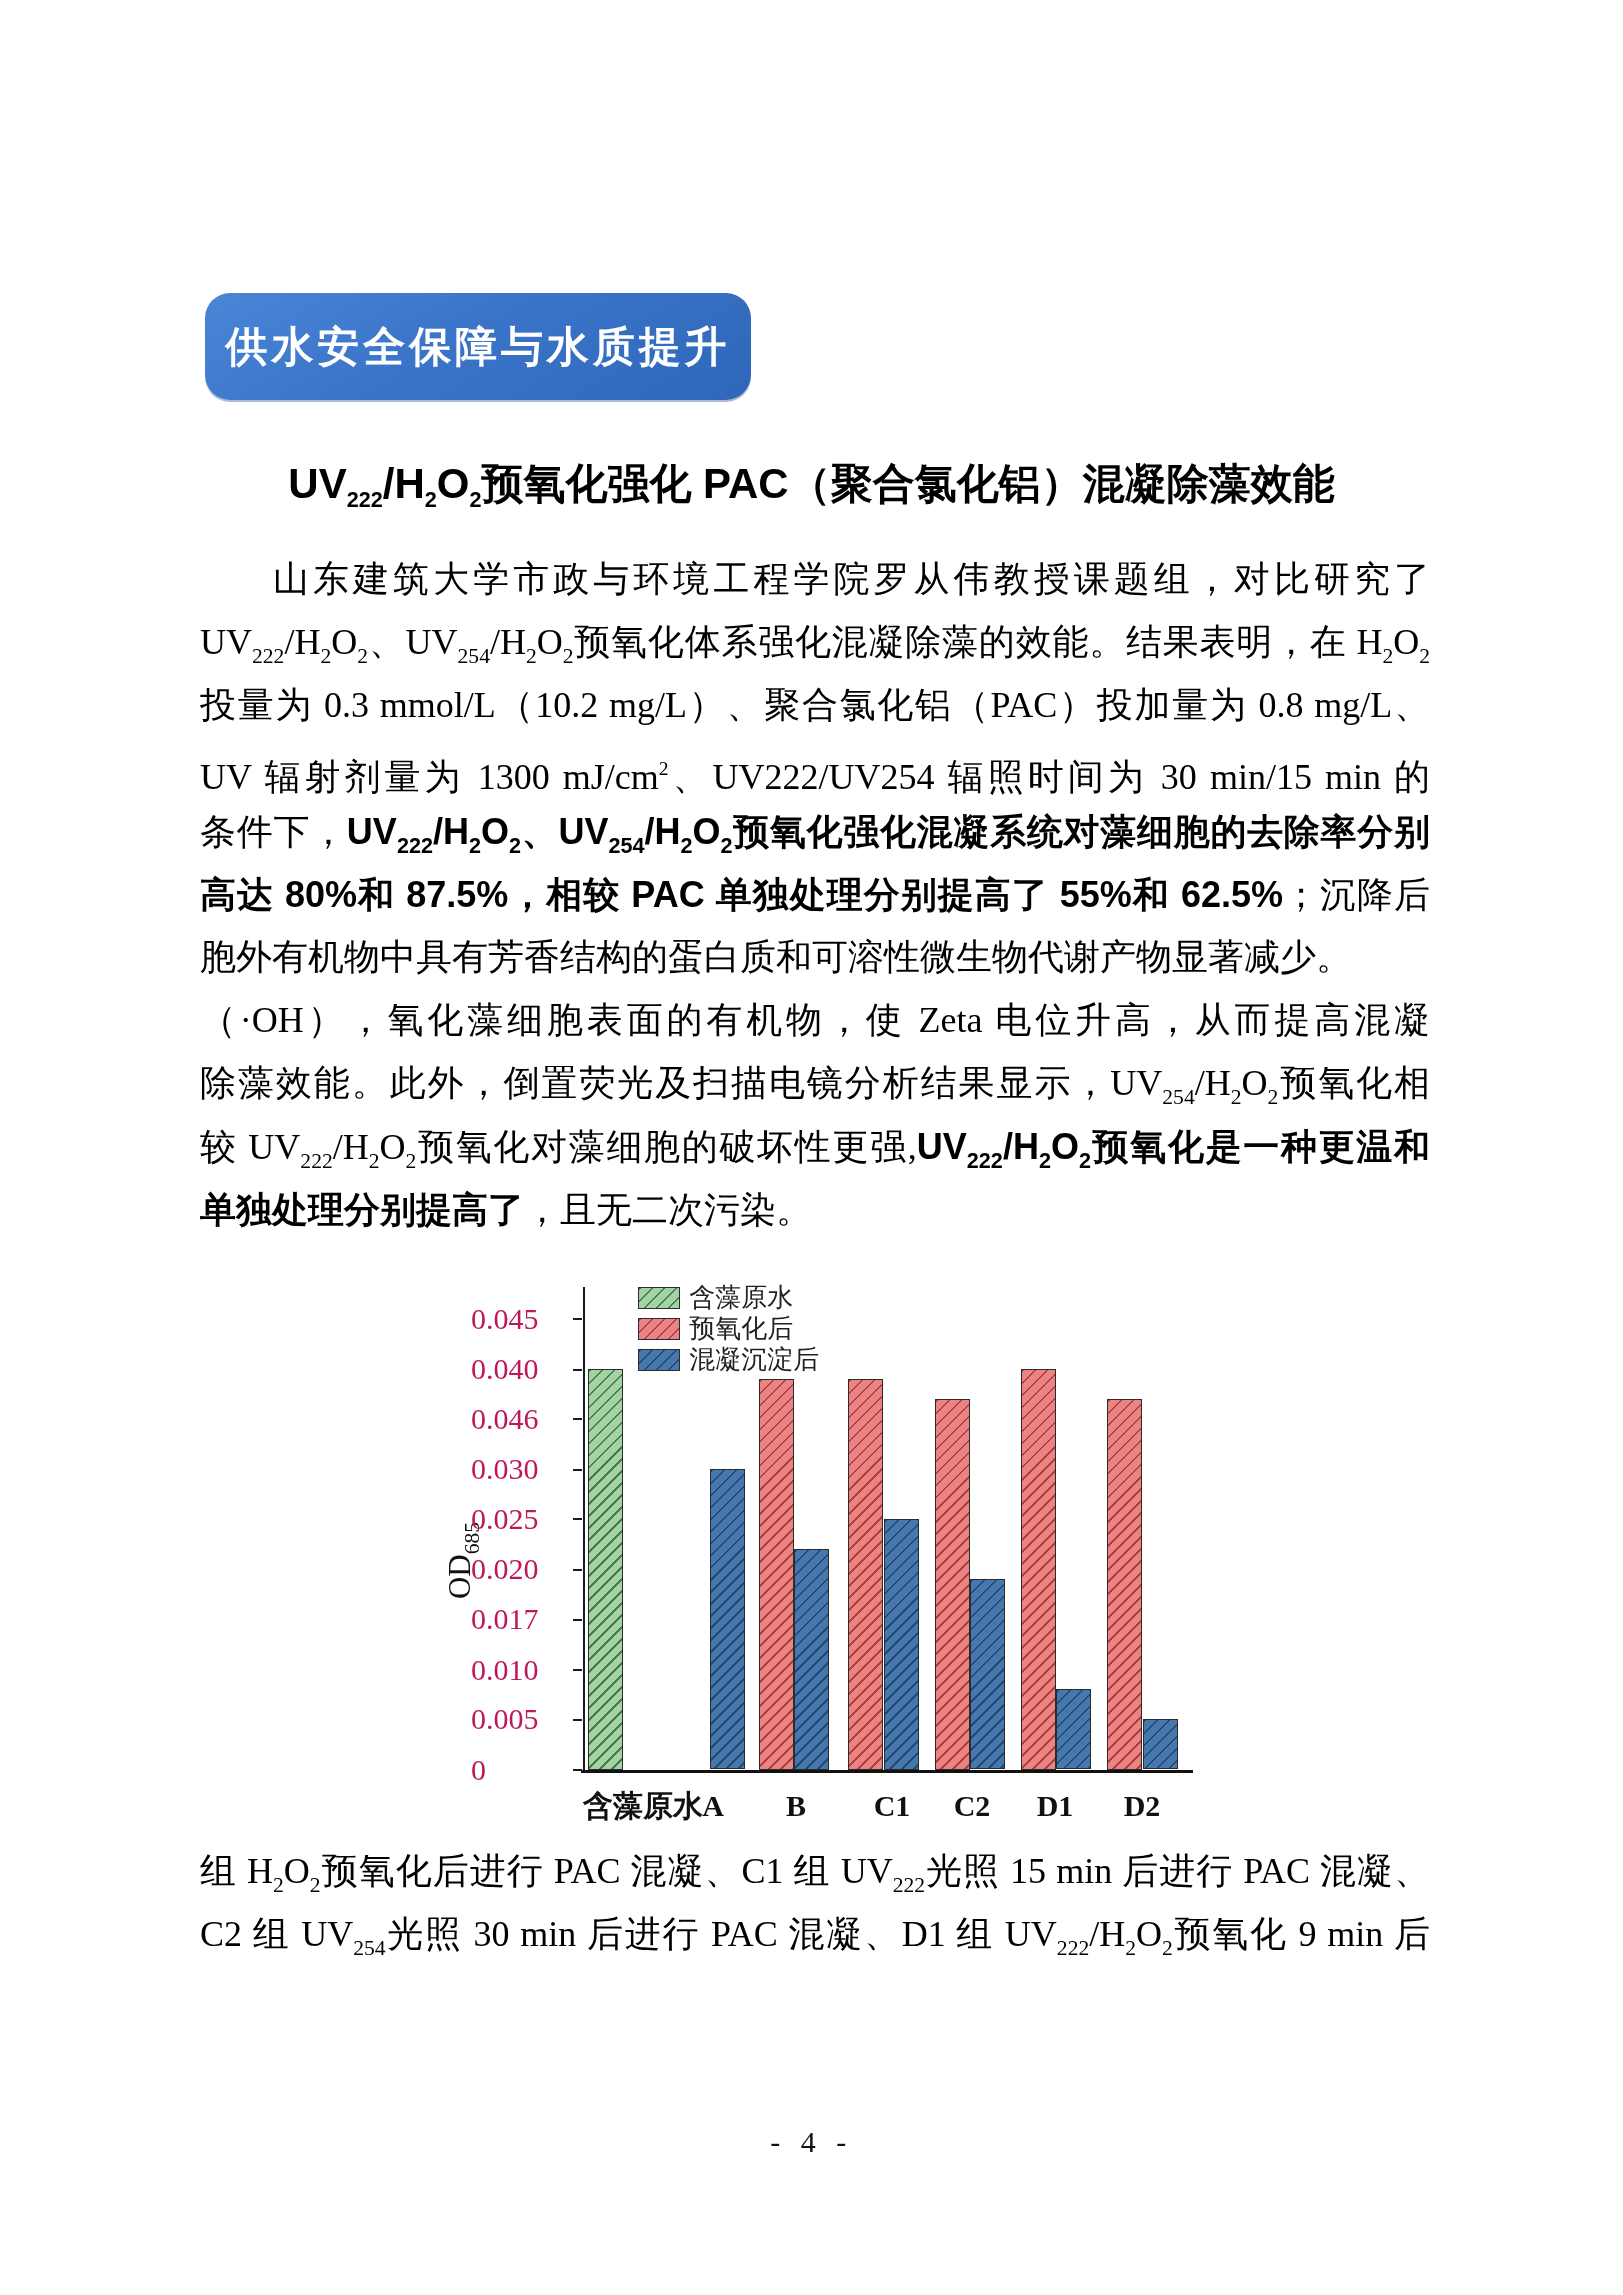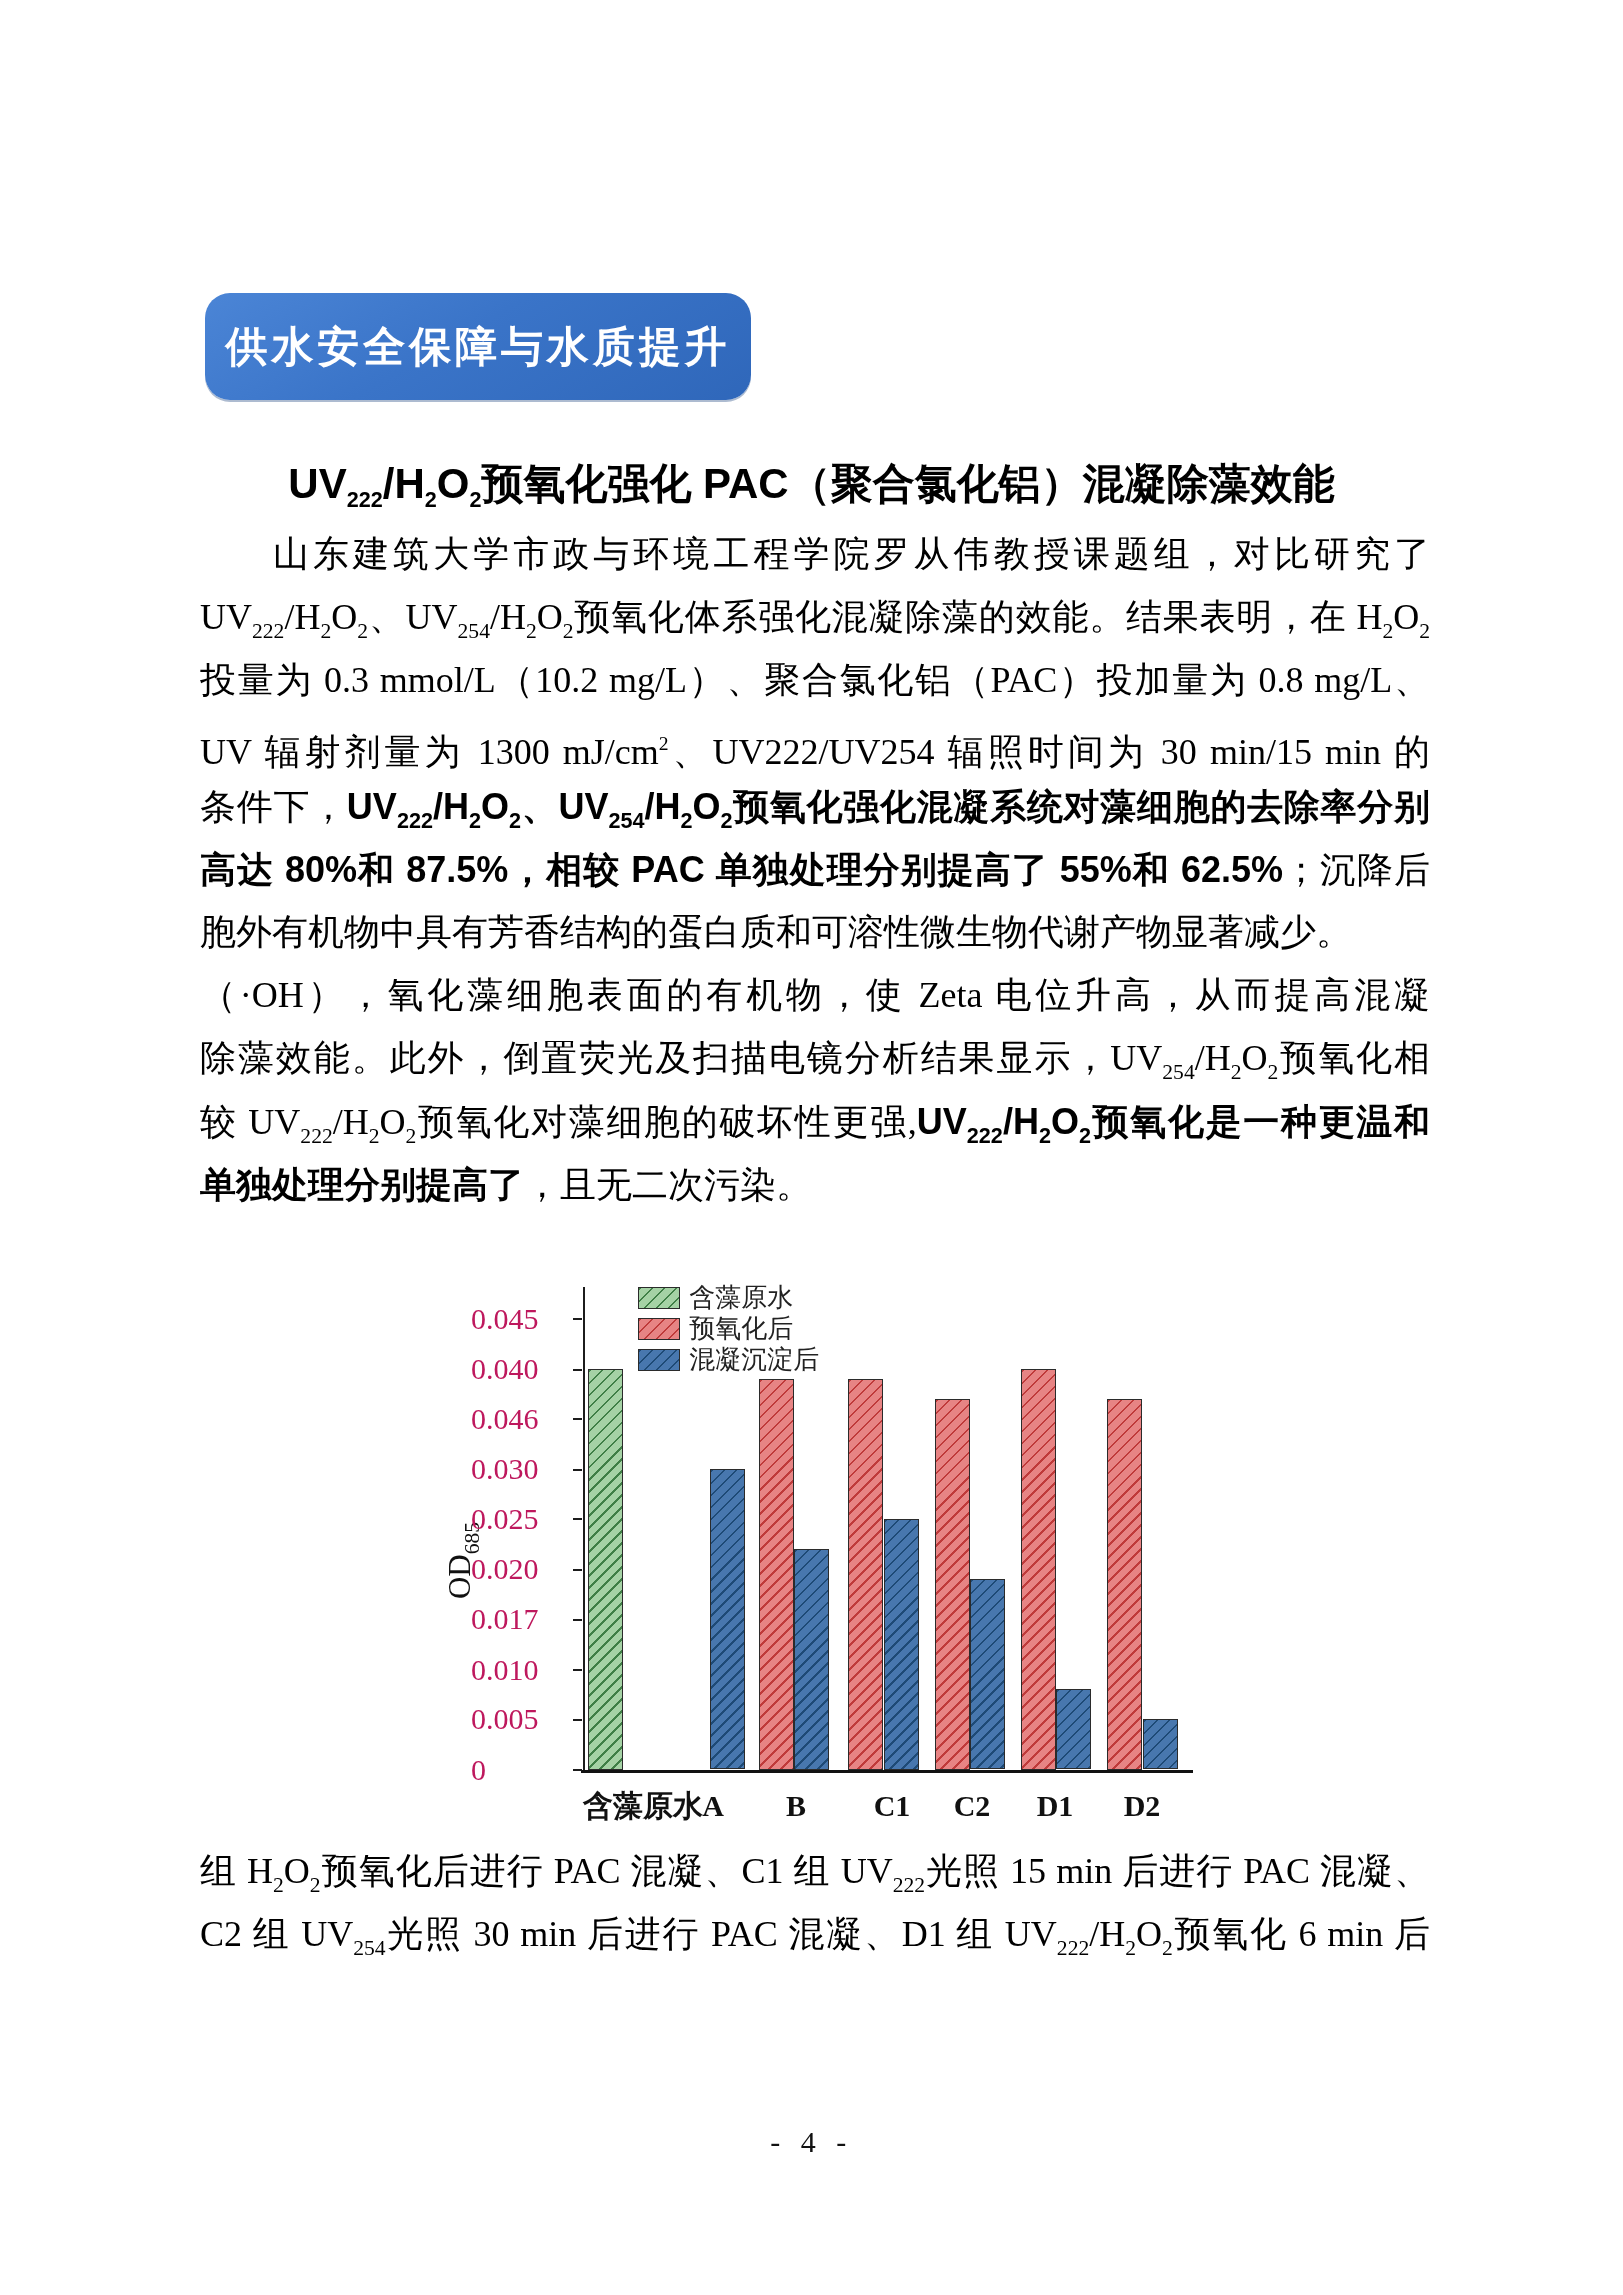--- a/index.html
+++ b/index.html
@@ -53,21 +53,21 @@
 <body>
 
 <div class="page">
 
   <div class="banner">
     <span>供水安全保障与水质提升</span>
   </div>
 
   <h1 class="title"><span>UV</span><span class="sub">222</span><span>/H</span><span class="sub">2</span><span>O</span><span class="sub">2</span><span>预氧化强化 PAC（聚合氯化铝）混凝除藻效能</span></h1>
 
-  <div class="textblock" id="bodytext" style="top:523px;">
+  <div class="textblock" id="bodytext" style="top:548px;">
       <div class="line jl indent"><span>山东建筑大学市政与环境工程学院罗从伟教授课题组，对比研究了</span></div>
       <div class="line jl"><span>UV</span><span class="sub">222</span><span>/H</span><span class="sub">2</span><span>O</span><span class="sub">2</span><span>、UV</span><span class="sub">254</span><span>/H</span><span class="sub">2</span><span>O</span><span class="sub">2</span><span>预氧化体系强化混凝除藻的效能。结果表明，在 H</span><span class="sub">2</span><span>O</span><span class="sub">2</span></div>
       <div class="line jl"><span>投量为 0.3 mmol/L（10.2 mg/L）、聚合氯化铝（PAC）投加量为 0.8 mg/L、</span></div>
       <div class="line jl"><span>UV 辐射剂量为 1300 mJ/cm</span><span class="sup">2</span><span>、UV222/UV254 辐照时间为 30 min/15 min 的</span></div>
       <div class="line jl"><span>条件下，</span><span class="seg-b">UV</span><span class="sub seg-b">222</span><span class="seg-b">/H</span><span class="sub seg-b">2</span><span class="seg-b">O</span><span class="sub seg-b">2</span><span class="seg-b">、UV</span><span class="sub seg-b">254</span><span class="seg-b">/H</span><span class="sub seg-b">2</span><span class="seg-b">O</span><span class="sub seg-b">2</span><span class="seg-b">预氧化强化混凝系统对藻细胞的去除率分别</span></div>
       <div class="line jl"><span class="seg-b">高达 80%和 87.5%，相较 PAC 单独处理分别提高了 55%和 62.5%</span><span>；沉降后</span></div>
       <div class="line"><span>胞外有机物中具有芳香结构的蛋白质和可溶性微生物代谢产物显著减少。</span></div>
       <div class="line jl"><span>（·OH），氧化藻细胞表面的有机物，使 Zeta 电位升高，从而提高混凝</span></div>
       <div class="line jl"><span>除藻效能。此外，倒置荧光及扫描电镜分析结果显示，UV</span><span class="sub">254</span><span>/H</span><span class="sub">2</span><span>O</span><span class="sub">2</span><span>预氧化相</span></div>
       <div class="line jl"><span>较 UV</span><span class="sub">222</span><span>/H</span><span class="sub">2</span><span>O</span><span class="sub">2</span><span>预氧化对藻细胞的破坏性更强,</span><span class="seg-b">UV</span><span class="sub seg-b">222</span><span class="seg-b">/H</span><span class="sub seg-b">2</span><span class="seg-b">O</span><span class="sub seg-b">2</span><span class="seg-b">预氧化是一种更温和</span></div>
@@ -128,19 +128,19 @@
       <div class="xcat" style="left: 183px; top: 507px;">A</div>
       <div class="xcat" style="left: 266px; top: 507px;">B</div>
       <div class="xcat" style="left: 362px; top: 507px;">C1</div>
       <div class="xcat" style="left: 442px; top: 507px;">C2</div>
       <div class="xcat" style="left: 525px; top: 507px;">D1</div>
       <div class="xcat" style="left: 612px; top: 507px;">D2</div>
     </div>
 
   <div class="textblock" id="caption" style="top:1840px;">
       <div class="line jl"><span>组 H</span><span class="sub">2</span><span>O</span><span class="sub">2</span><span>预氧化后进行 PAC 混凝、C1 组 UV</span><span class="sub">222</span><span>光照 15 min 后进行 PAC 混凝、</span></div>
-      <div class="line jl"><span>C2 组 UV</span><span class="sub">254</span><span>光照 30 min 后进行 PAC 混凝、D1 组 UV</span><span class="sub">222</span><span>/H</span><span class="sub">2</span><span>O</span><span class="sub">2</span><span>预氧化 6 min 后</span></div>
+      <div class="line jl"><span>C2 组 UV</span><span class="sub">254</span><span>光照 30 min 后进行 PAC 混凝、D1 组 UV</span><span class="sub">222</span><span>/H</span><span class="sub">2</span><span>O</span><span class="sub">2</span><span>预氧化 9 min 后</span></div>
     </div>
 
   <div class="footer">- 4 -</div>
 
 </div>
 
 
 </body></html>

